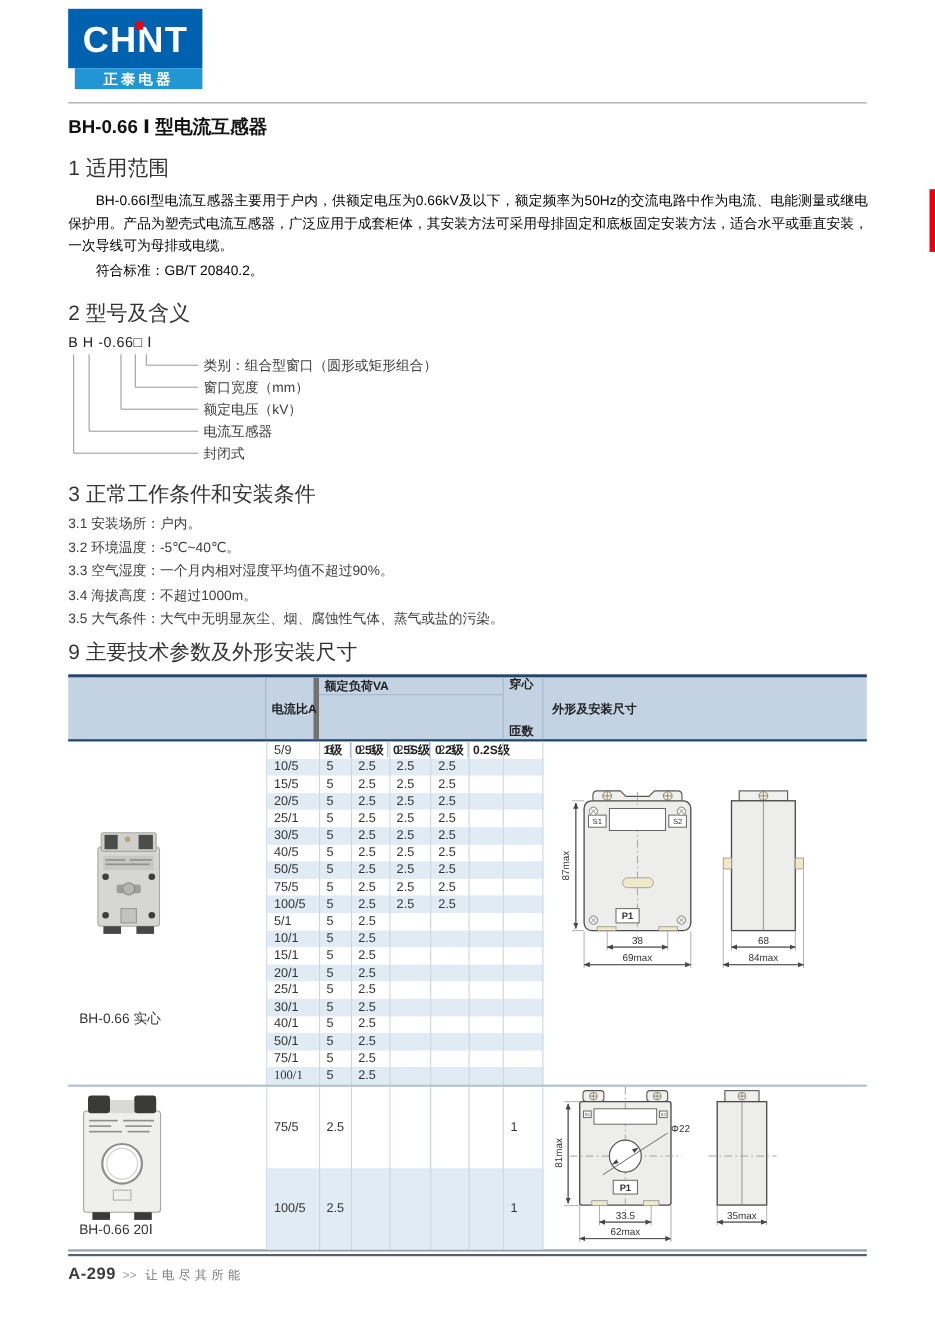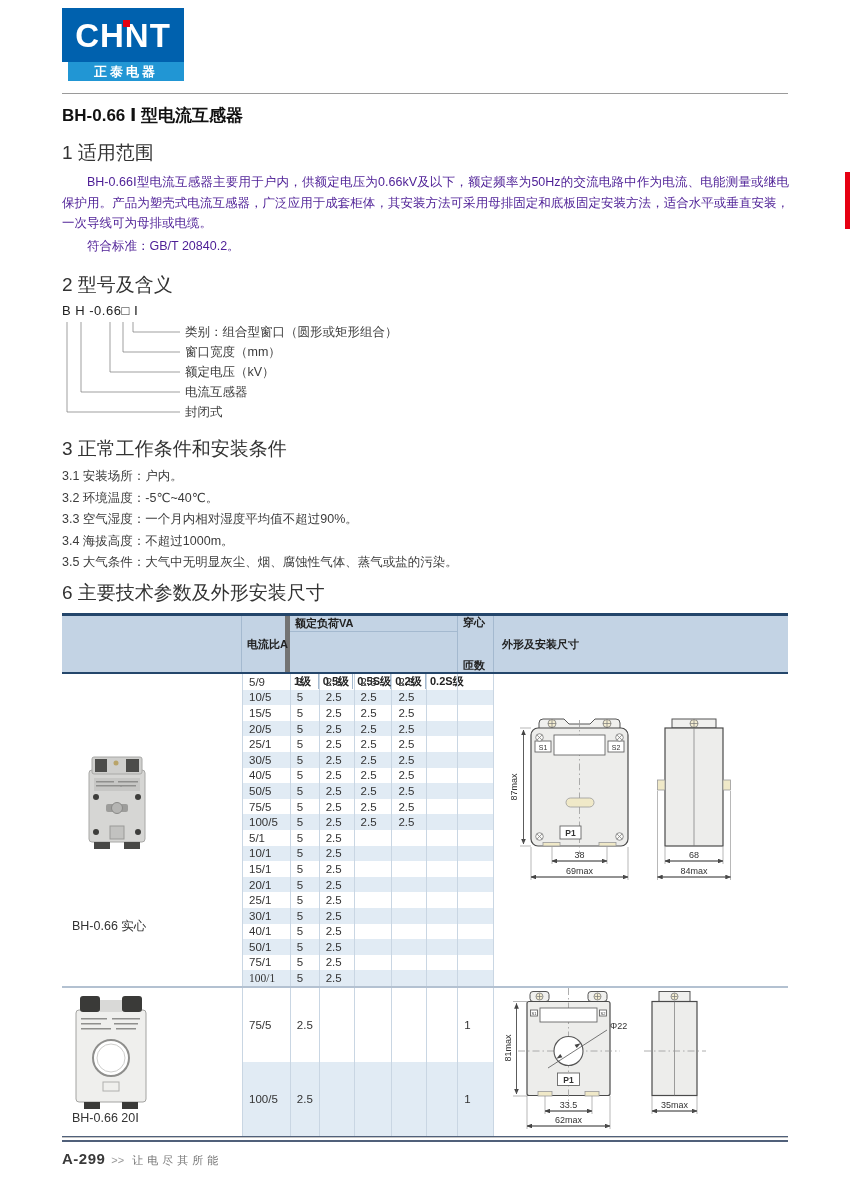--- a/index.html
+++ b/index.html
@@ -11,21 +11,21 @@
   .logo-box{left:62px;top:8px;width:122px;height:54px;background:#0061ae;display:flex;align-items:center;justify-content:center;}
   .logo-text{color:#fff;font-weight:bold;font-size:33px;letter-spacing:1px;line-height:1;}
   .logo-dot{position:absolute;left:61px;top:12px;width:7px;height:7px;background:#e60012;}
   .logo-sub{left:68px;top:62px;width:116px;height:19px;background:#2196d4;display:flex;align-items:center;justify-content:center;
             color:#fff;font-size:13px;font-weight:bold;letter-spacing:3px;}
   .hdr-line{left:62px;top:93px;width:726px;height:1px;background:#9a9a9a;}
   .page-title{left:62px;top:104px;font-size:17px;font-weight:bold;color:#111;}
   .edge-tab{left:845px;top:172px;width:5px;height:57px;background:#e60012;}
 
   .sec-h{font-size:19px;color:#333;}
-  .body-txt{font-size:12.5px;color:#4c1d95;}
+  .body-txt{font-size:12.5px;color:#000000;}
 
   .para1{left:62px;top:172px;width:727px;line-height:20.7px;text-indent:2em;text-align:justify;}
   .para2{left:62px;top:236px;padding-left:2em;line-height:20.7px;}
 
   .model-code{left:62px;top:303px;font-size:13px;color:#222;letter-spacing:0.5px;}
   .model-labels{left:185px;top:322px;line-height:20px;font-size:12.5px;}
   .cond-list{left:62px;top:466px;line-height:21.6px;font-size:12.5px;}
 
   
   .tbl{left:62px;top:613px;width:726px;border-top:3px solid #24466b;font-size:11.5px;}
@@ -122,21 +122,21 @@
 
   <div class="abs sec-h" style="left:62px;top:436px;">3 正常工作条件和安装条件</div>
   <div class="abs cond-list">
     <div>3.1 安装场所：户内。</div>
     <div>3.2 环境温度：-5℃~40℃。</div>
     <div>3.3 空气湿度：一个月内相对湿度平均值不超过90%。</div>
     <div>3.4 海拔高度：不超过1000m。</div>
     <div>3.5 大气条件：大气中无明显灰尘、烟、腐蚀性气体、蒸气或盐的污染。</div>
   </div>
 
-  <div class="abs sec-h" style="left:62px;top:580px;">6 主要技术参数及外形安装尺寸</div>
+  <div class="abs sec-h" style="left:62px;top:580px;">9 主要技术参数及外形安装尺寸</div>
 
   <div class="abs tbl">
     <div class="thead">
       <div class="hc h-img"></div>
       <div class="hc h-ratio">电流比A</div>
       <div class="h-group">
         <div class="h-burden">额定负荷VA</div>
         <div class="h-classes">
           <div class="hc h-class" style="width:29px">1级</div>
           <div class="hc h-class" style="width:35px">0.5级</div>

